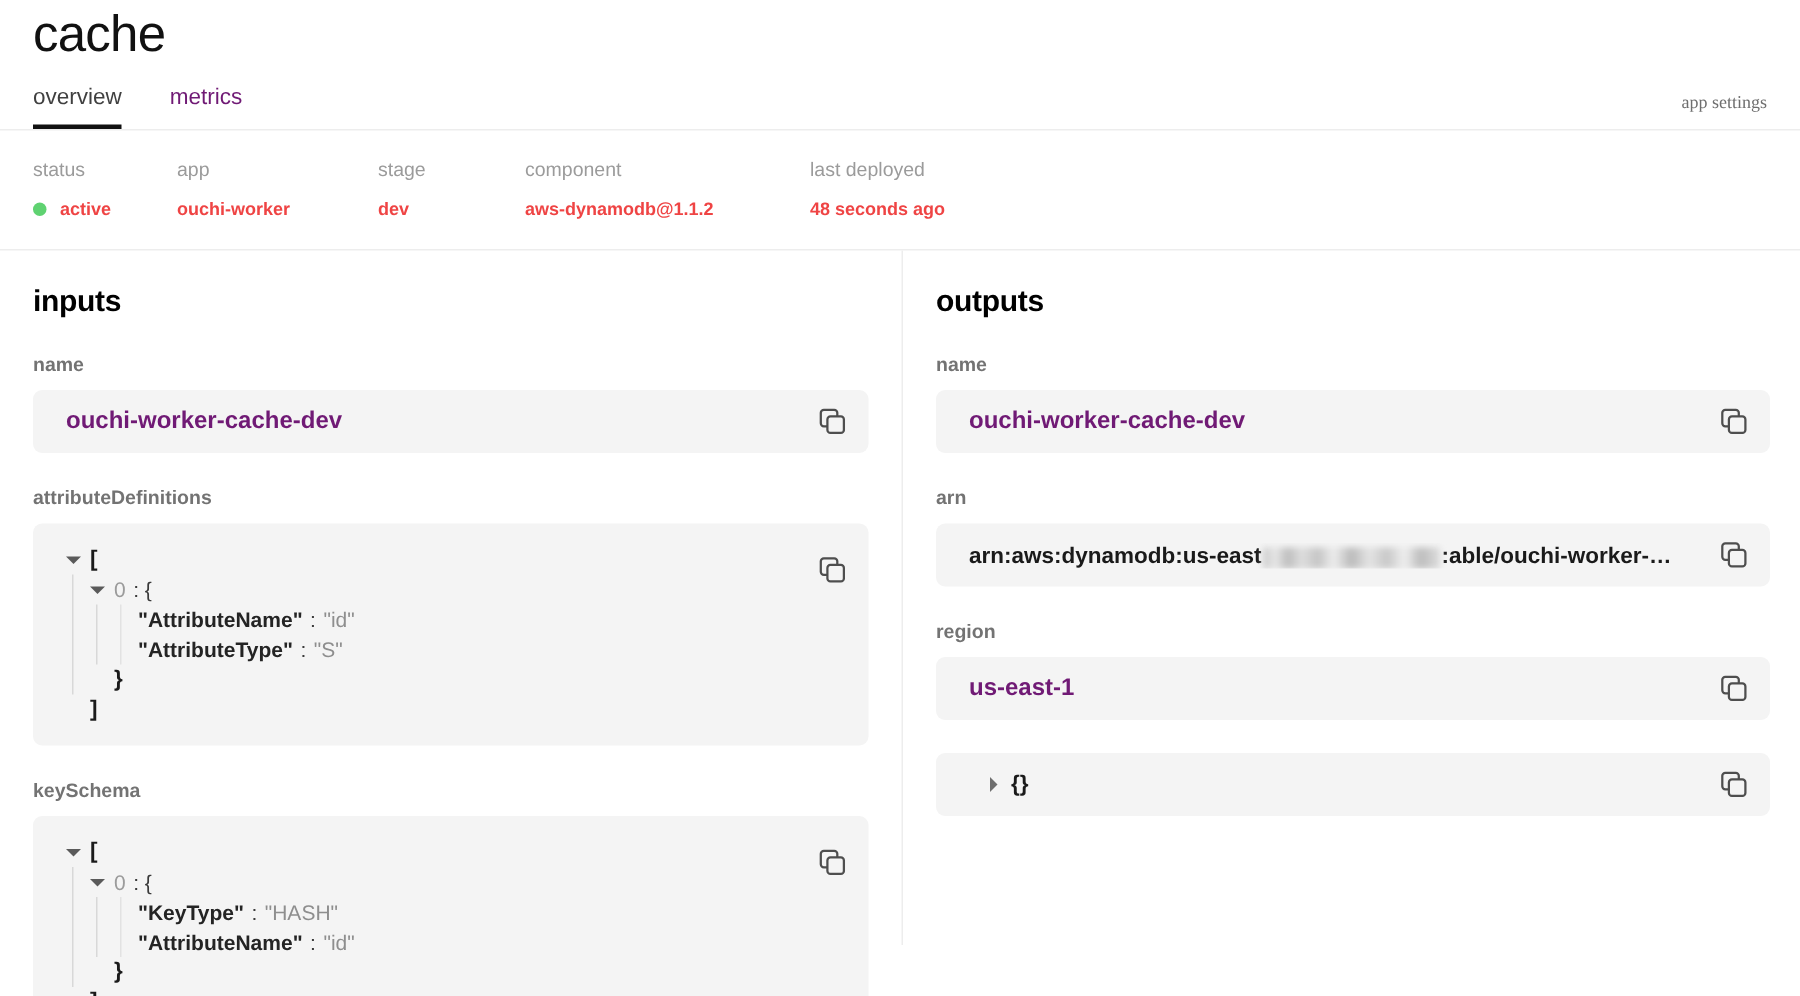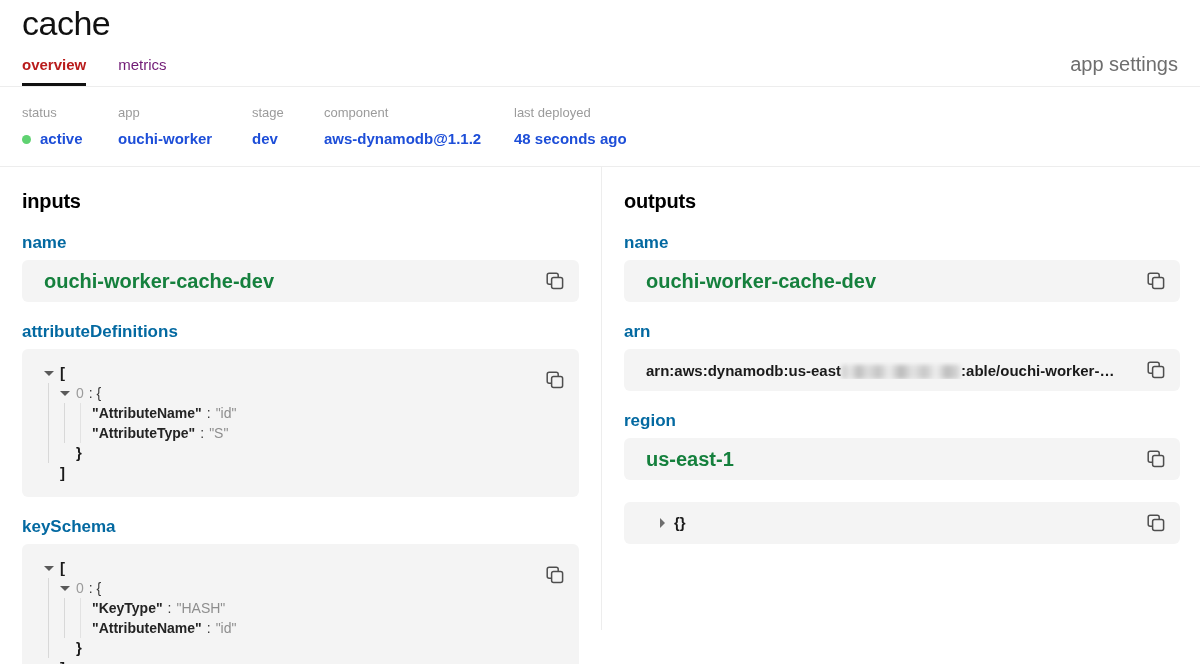--- a/index.html
+++ b/index.html
@@ -39,69 +39,70 @@
   .tabs { display: flex; gap: 32px; }
   .tab {
     font-size: 15px;
     color: #701a75;
     padding-bottom: 9px;
     border-bottom: 3px solid transparent;
     cursor: pointer;
     line-height: 18px;
   }
   .tab.active {
-    color: #b91c1c;
-    font-weight: 700;
+    color: #404040;
+    font-weight: 400;
     border-bottom-color: #111111;
   }
   .appsettings {
     margin-left: auto;
-    font-size: 20px;
+    font-size: 12px;
     color: #6e6e6e;
     padding-bottom: 10px;
     cursor: pointer;
     text-decoration: none;
+    font-family: Liberation Serif, serif;
   }
 
   
   .statusbar {
     height: 80px;
     border-bottom: 1px solid #ededed;
     display: flex;
     align-items: center;
     padding: 0 22px;
   }
   .stat { display: flex; flex-direction: column; justify-content: center; }
   .stat-label {
     font-size: 13px;
     color: #9b9b9b;
     line-height: 16px;
     margin-bottom: 9px;
   }
   .stat-value {
-    font-size: 15px;
+    font-size: 12px;
     font-weight: 700;
-    color: #1d4ed8;
+    color: #ef4444;
     line-height: 18px;
     display: flex;
     align-items: center;
     white-space: nowrap;
   }
   .dot {
     width: 9px; height: 9px;
     border-radius: 50%;
     background: #5fd271;
     display: inline-block;
     margin-right: 9px;
     flex: 0 0 auto;
   }
   .w-status { width: 96px; }
   .w-app    { width: 134px; }
   .w-stage  { width: 72px; }
-  .w-comp   { width: 190px; }
+  .w-comp   { width: 190px; margin-left: 26px; }
   .w-dep    { width: auto; }
 
   
   .body {
     display: flex;
     height: 463px;
   }
   .col {
     padding: 22px 22px 0 22px;
     flex: 0 0 601px;
@@ -112,44 +113,44 @@
     font-size: 20px;
     font-weight: 700;
     color: #000000;
     margin: 0 0 22px 0;
     letter-spacing: -0.2px;
     line-height: 24px;
   }
 
   .field { margin-bottom: 22px; }
   .field-label {
-    font-size: 17px;
+    font-size: 13px;
     font-weight: 700;
-    color: #0369a1;
+    color: #737373;
     margin-bottom: 9px;
     line-height: 16px;
   }
   .field-box {
     background: #f4f4f4;
     border-radius: 6px;
     position: relative;
     min-height: 42px;
     display: flex;
     align-items: center;
     padding: 0 46px 0 22px;
   }
   .field-box.json {
     display: block;
     padding: 14px 46px 14px 22px;
     min-height: 42px;
   }
   .field-value {
-    font-size: 20px;
+    font-size: 16px;
     font-weight: 700;
-    color: #15803d;
+    color: #701a75;
     line-height: 20px;
     overflow: hidden;
     white-space: nowrap;
     text-overflow: ellipsis;
     width: 100%;
   }
 
   
   .copy-btn {
     position: absolute;

